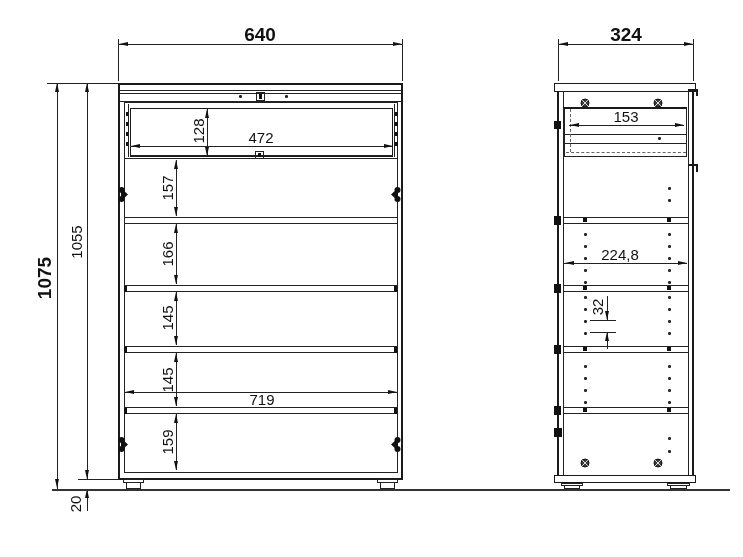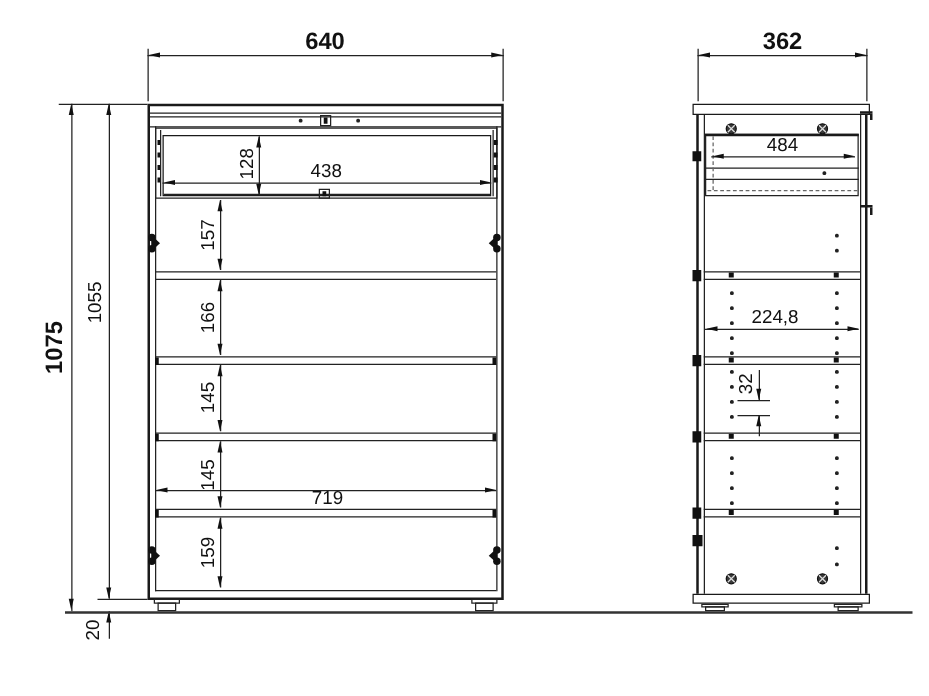--- a/index.html
+++ b/index.html
@@ -111,21 +111,21 @@
     <i class="v" style="left:118px;top:39px;height:42px"></i>
     <i class="v" style="left:402px;top:39px;height:42px"></i>
     <i class="h" style="left:118px;top:44px;width:285px"></i>
     <i class="aL" style="left:118.5px;top:41.9px"></i>
     <i class="aR" style="left:393px;top:41.9px"></i>
     <span class="lab big" style="left:260px;top:34px">640</span>
 
     <i class="h" style="left:130px;top:146px;width:263px"></i>
     <i class="aL" style="left:130.5px;top:143.9px"></i>
     <i class="aR" style="left:383.5px;top:143.9px"></i>
-    <span class="lab" style="left:261px;top:137px">438</span>
+    <span class="lab" style="left:261px;top:137px">472</span>
 
     <i class="v" style="left:207px;top:109px;height:47px"></i>
     <i class="aU" style="left:204.9px;top:109px"></i>
     <i class="aD" style="left:204.9px;top:146.5px"></i>
     <span class="lab labr" style="left:198px;top:131px">128</span>
 
     <i class="h" style="left:124px;top:392px;width:273px"></i>
     <i class="aL" style="left:124.5px;top:389.9px"></i>
     <i class="aR" style="left:387.5px;top:389.9px"></i>
     <span class="lab" style="left:262px;top:399px">719</span>
@@ -193,21 +193,21 @@
     <i class="h2" style="left:564px;top:107px;width:123px"></i>
     <i class="h" style="left:564px;top:134px;width:123px"></i>
     <i class="h" style="left:564px;top:143px;width:123px"></i>
     <i class="dash-h" style="left:566px;top:152px;width:120px"></i>
     <i class="dash-v" style="left:570px;top:109px;height:43px"></i>
     <i class="hole" style="left:658px;top:137px"></i>
 
     <i class="h" style="left:569px;top:125px;width:115px"></i>
     <i class="aL" style="left:569.5px;top:122.9px"></i>
     <i class="aR" style="left:674.5px;top:122.9px"></i>
-    <span class="lab" style="left:626px;top:116px">484</span>
+    <span class="lab" style="left:626px;top:116px">153</span>
 
     <i class="h" style="left:563px;top:217px;width:125px"></i>
     <i class="h" style="left:563px;top:223px;width:125px"></i>
     <i class="sqm" style="left:554px;top:216px;width:7px;height:9px"></i>
     <i class="sqm" style="left:583px;top:218px;width:4px;height:4px"></i>
     <i class="sqm" style="left:667px;top:218px;width:4px;height:4px"></i>
 
     <i class="h" style="left:563px;top:285px;width:125px"></i>
     <i class="h" style="left:563px;top:291px;width:125px"></i>
     <i class="sqm" style="left:554px;top:284px;width:7px;height:9px"></i>
@@ -259,21 +259,21 @@
     <i class="bx" style="left:561px;top:483px;width:22px;height:3px"></i>
     <i class="bx" style="left:564px;top:485px;width:16px;height:4px"></i>
     <i class="bx" style="left:667px;top:483px;width:23px;height:3px"></i>
     <i class="bx" style="left:670px;top:485px;width:17px;height:4px"></i>
 
     <i class="v" style="left:558px;top:39px;height:42px"></i>
     <i class="v" style="left:693px;top:39px;height:42px"></i>
     <i class="h" style="left:558px;top:44px;width:136px"></i>
     <i class="aL" style="left:558.5px;top:41.9px"></i>
     <i class="aR" style="left:684px;top:41.9px"></i>
-    <span class="lab big" style="left:626px;top:34px">362</span>
+    <span class="lab big" style="left:626px;top:34px">324</span>
   <i class="hole" style="left: 668px; top: 187px;"></i>
       <i class="hole" style="left: 668px; top: 199px;"></i>
       <i class="hole" style="left: 584px; top: 233px;"></i>
       <i class="hole" style="left: 668px; top: 233px;"></i>
       <i class="hole" style="left: 584px; top: 245px;"></i>
       <i class="hole" style="left: 668px; top: 245px;"></i>
       <i class="hole" style="left: 584px; top: 257px;"></i>
       <i class="hole" style="left: 668px; top: 257px;"></i>
       <i class="hole" style="left: 584px; top: 269px;"></i>
       <i class="hole" style="left: 668px; top: 269px;"></i>

